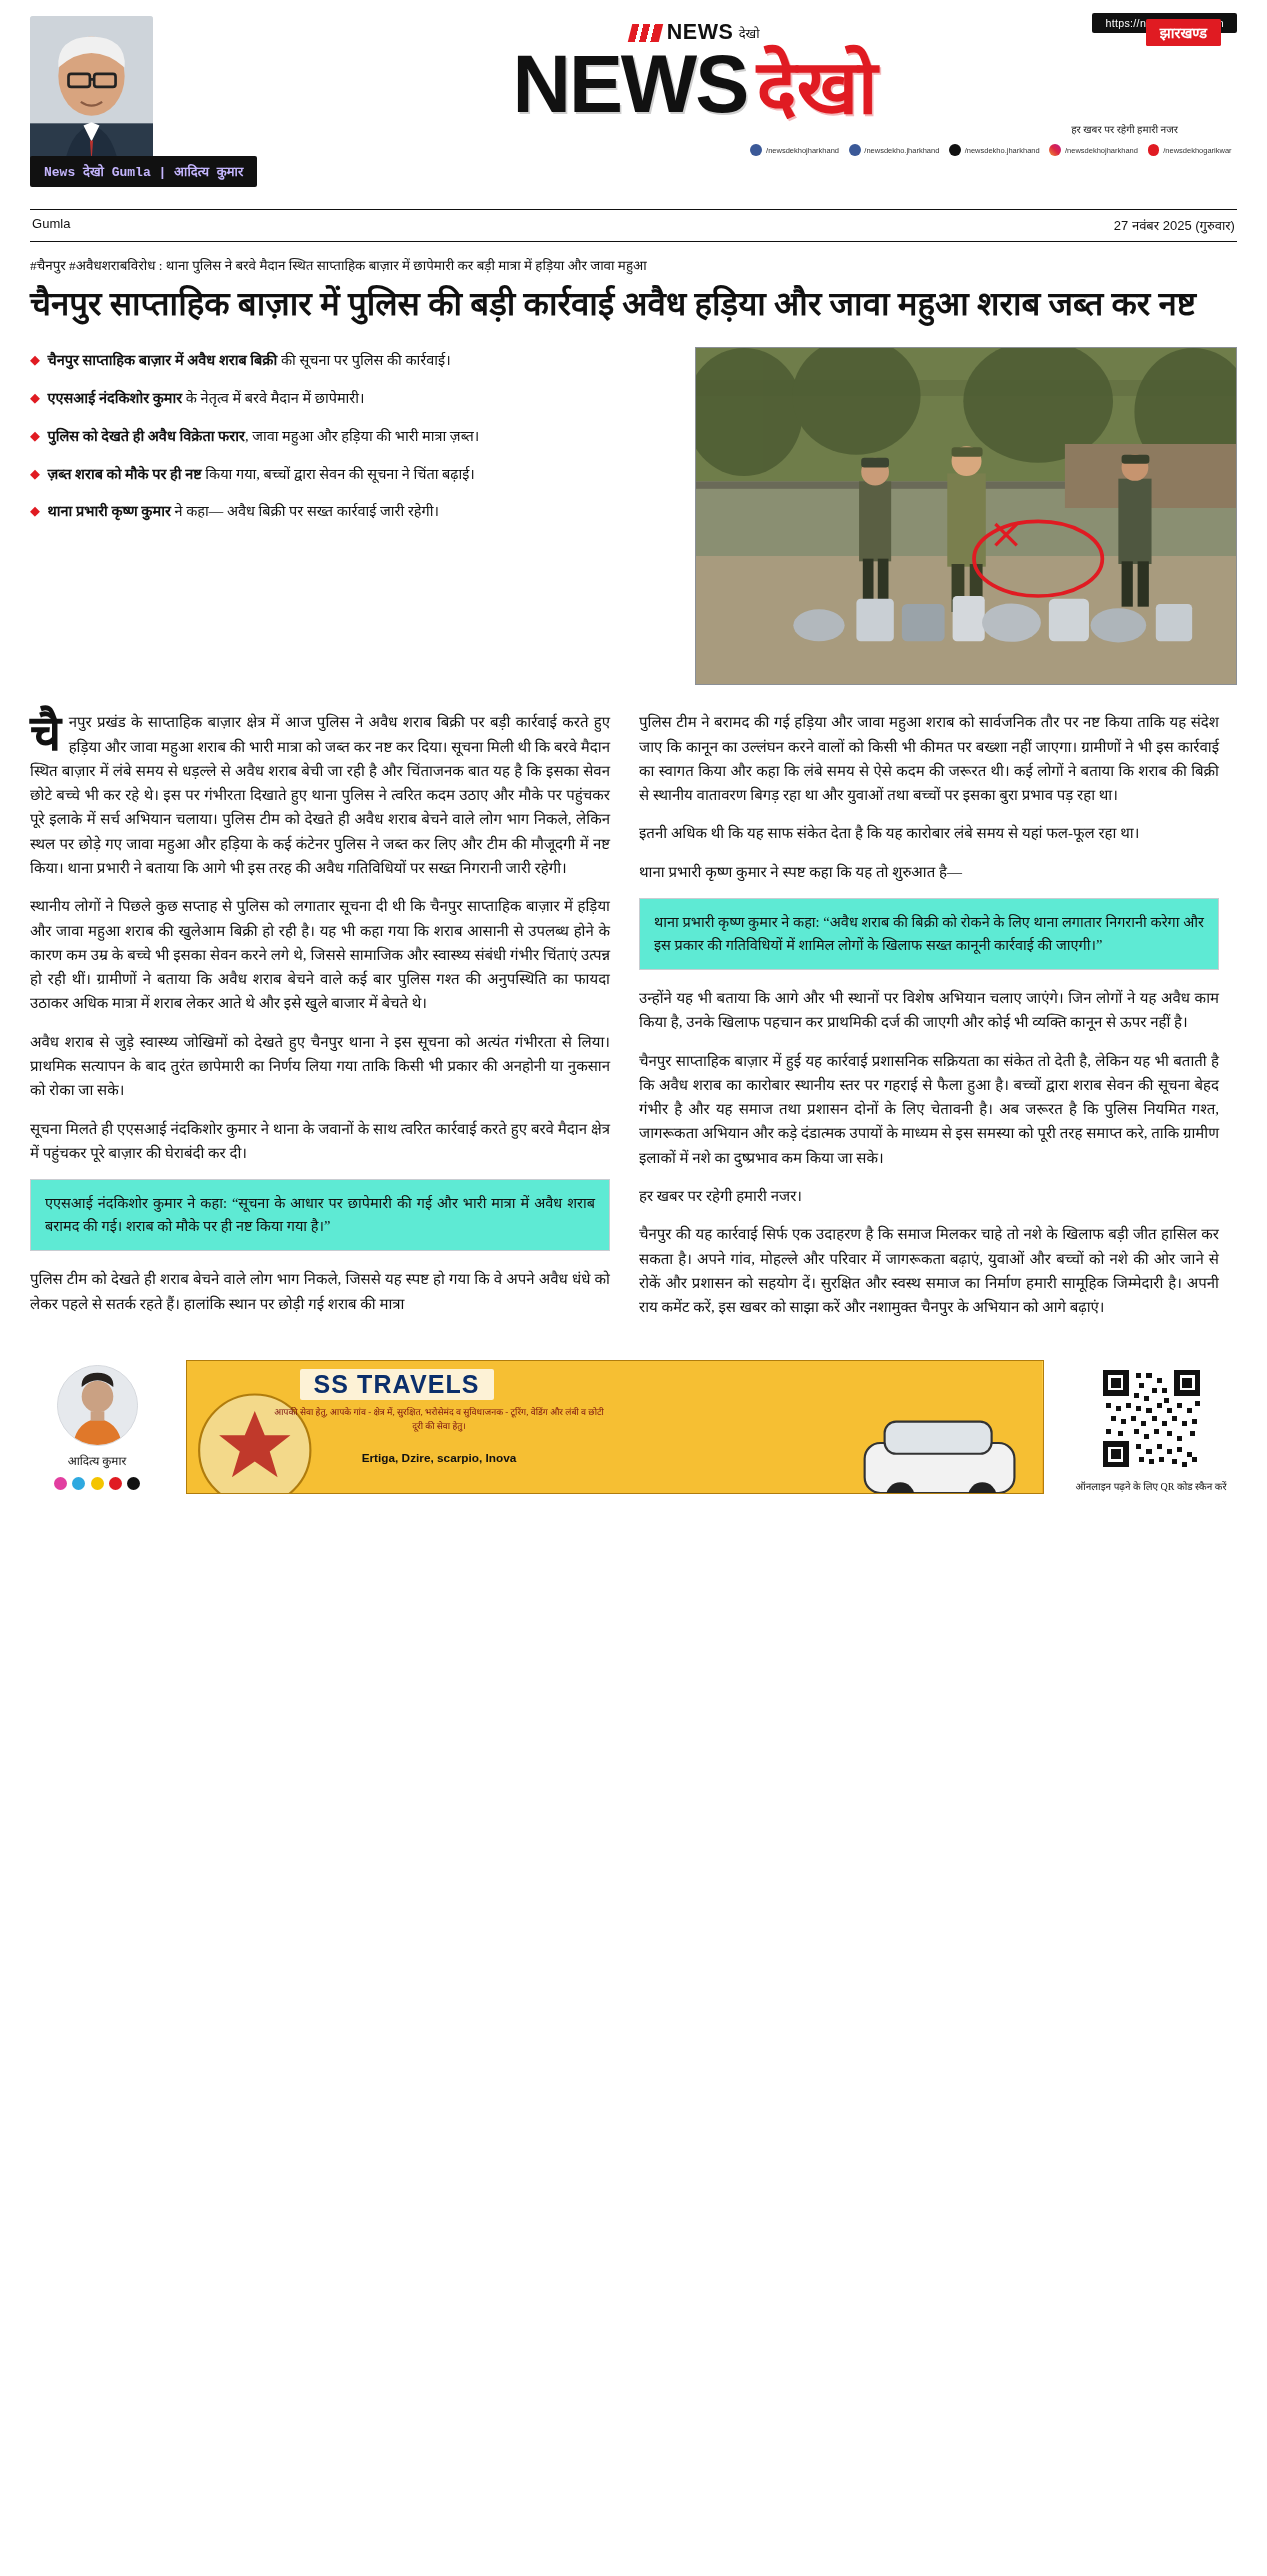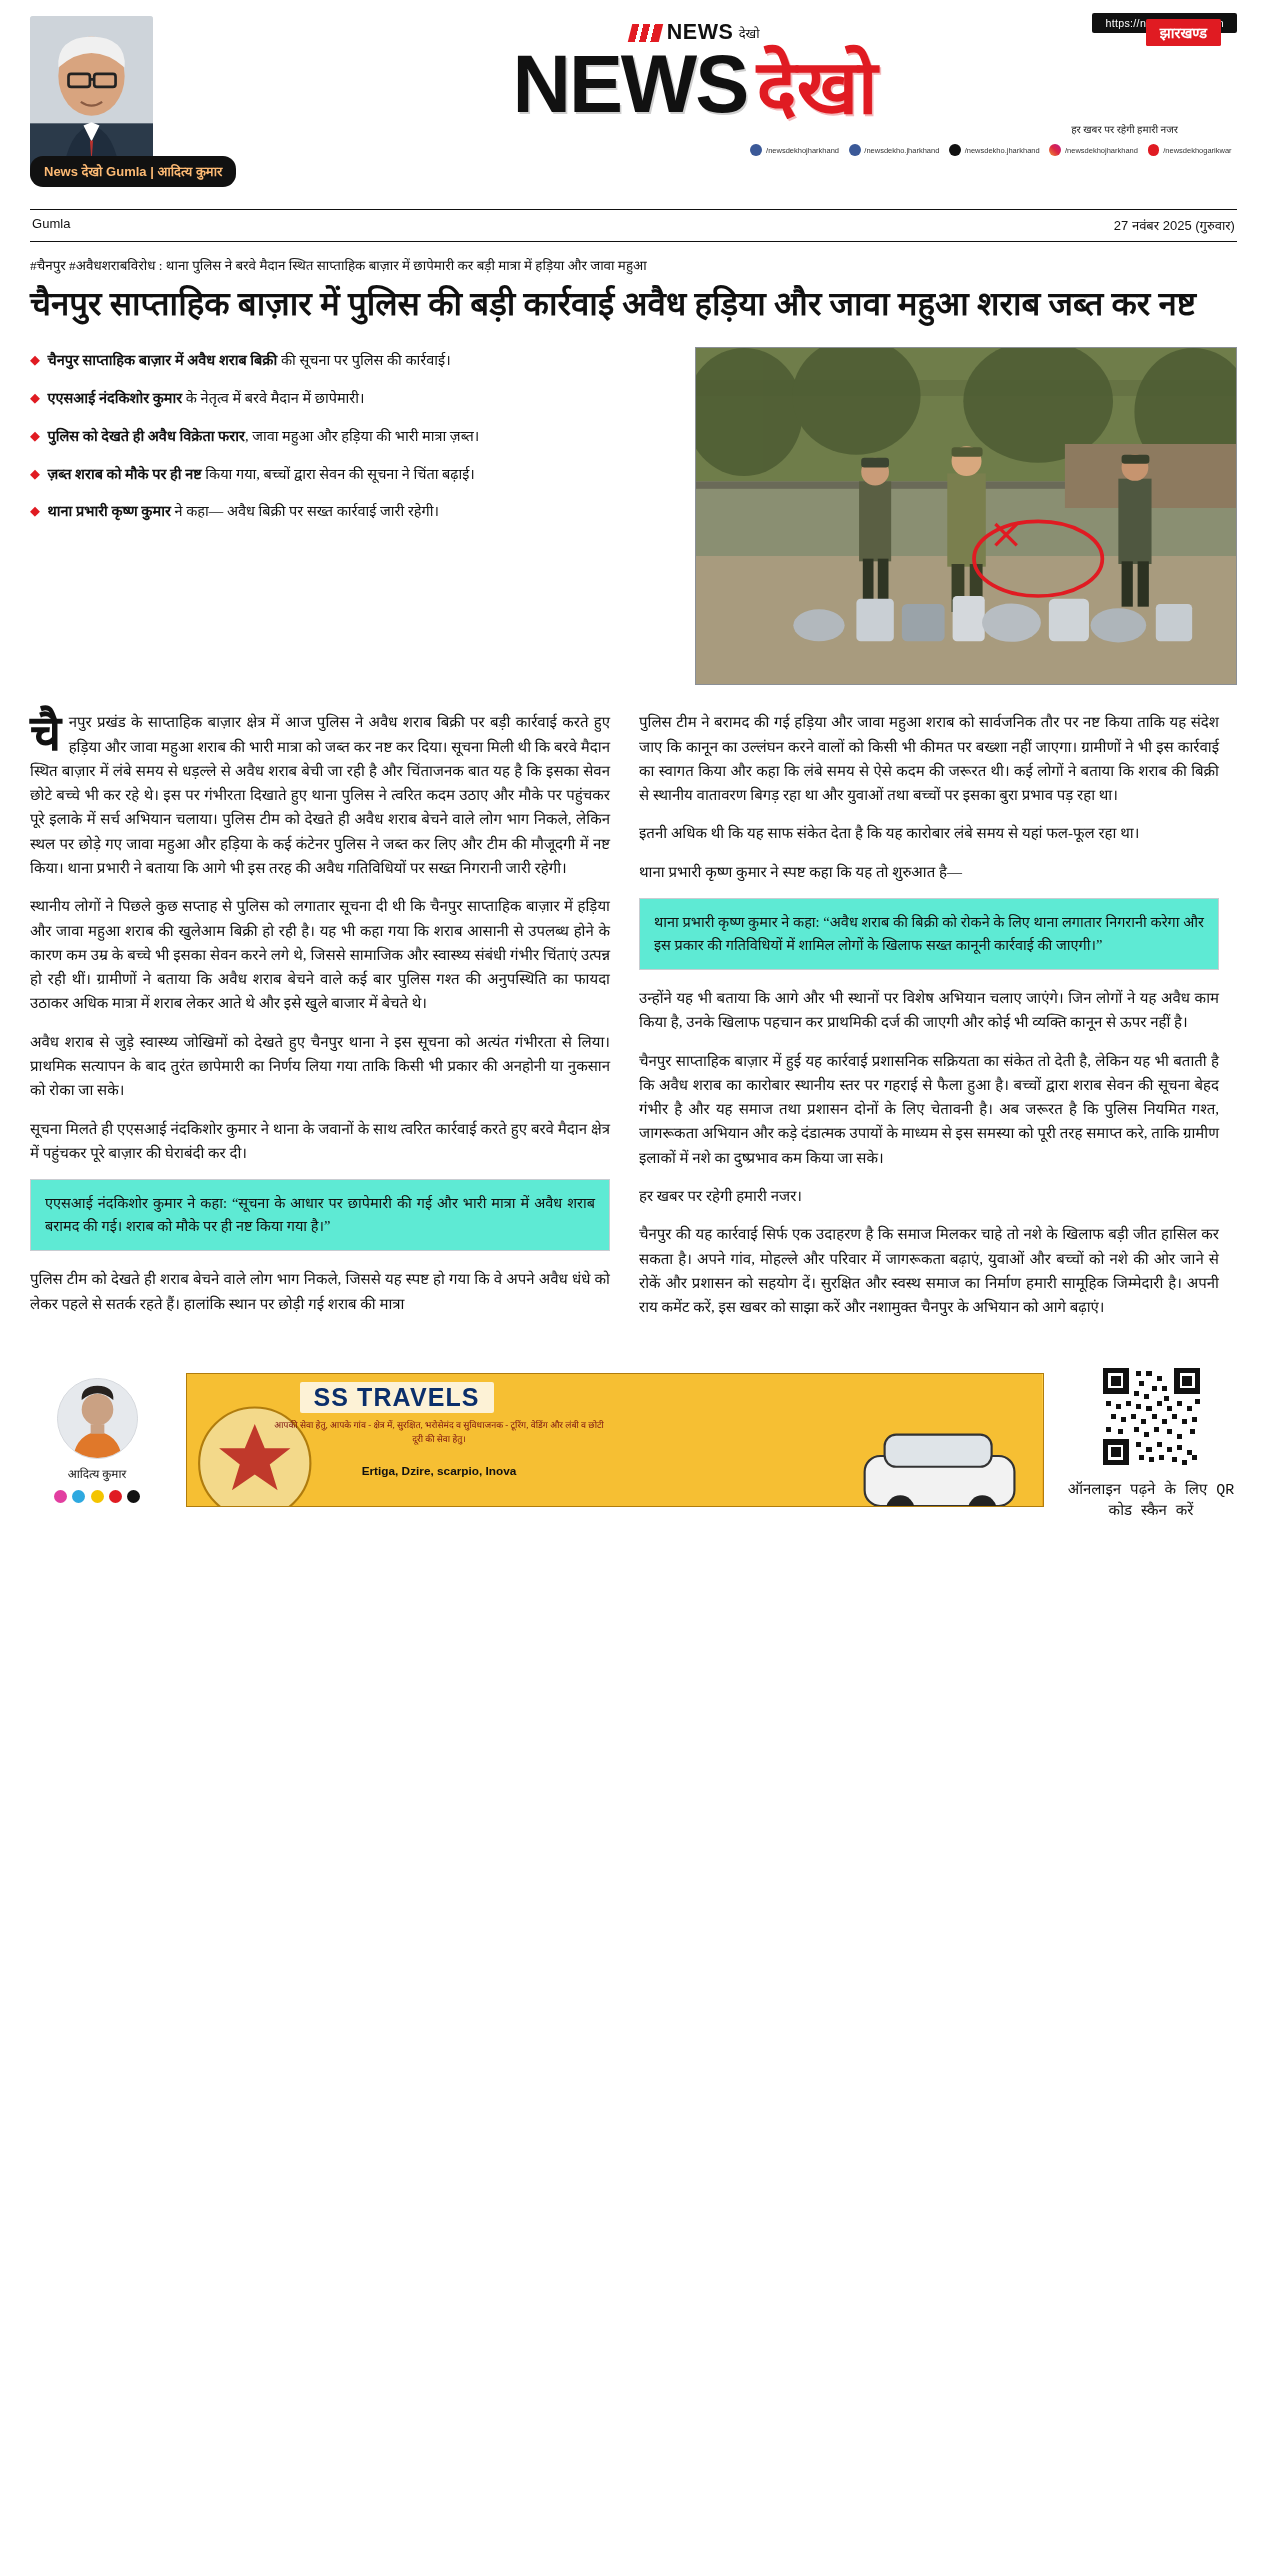--- a/index.html
+++ b/index.html
@@ -135,25 +135,26 @@
   .soc .dot.fb{ background:#3b5998; }
   .soc .dot.tw{ background:#111; }
   .soc .dot.ig{ background:linear-gradient(45deg,#f09433,#dc2743,#bc1888); }
   .soc .dot.yt{ background:#e01b22; }
 
   .byline-bar{
     position:absolute;
     left:30px;
     bottom: 22.5px;
     background:#111;
-    color:#fdba74;
+    color:#c4b5fd;
     padding: 6.4px 14px;
     font-size: 13px;
     font-weight:bold;
-    border-radius:13px;
+    border-radius:2px;
+    font-family:Liberation Mono, monospace;
   }
 
   
   .metabar{
     border-top: 1.6px solid #111;
     border-bottom: 1.6px solid #111;
     margin: 0 30px;
     padding: 6.4px 2.1px;
     display:flex;
     justify-content:space-between;
@@ -304,21 +305,21 @@
     text-align:center; font-size: 13px; font-weight:bold; color:#0b2f6b;
   }
   .qrbox{
     width: 172px; flex:none; text-align:center;
   }
   .qr{
     width: 113px; height: 113px; margin: 0 auto;
     background:#fff; border: 3.2px solid #fff;
   }
   .qr svg{ display:block; width:100%; height:100%; }
-  .qrcap{ font-size:15px; margin-top:4.3px; font-family:Liberation Mono, monospace; color:#111; }
+  .qrcap{ font-size:10px; margin-top:4.3px; font-family:Liberation Serif, serif; color:#111; }
 </style>
 </head>
 <body>
 
 <div class="page">
 
   <div class="masthead">
 
     <div class="portrait-box">
       <svg class="portrait-svg" viewBox="0 0 230 300" preserveAspectRatio="none">

